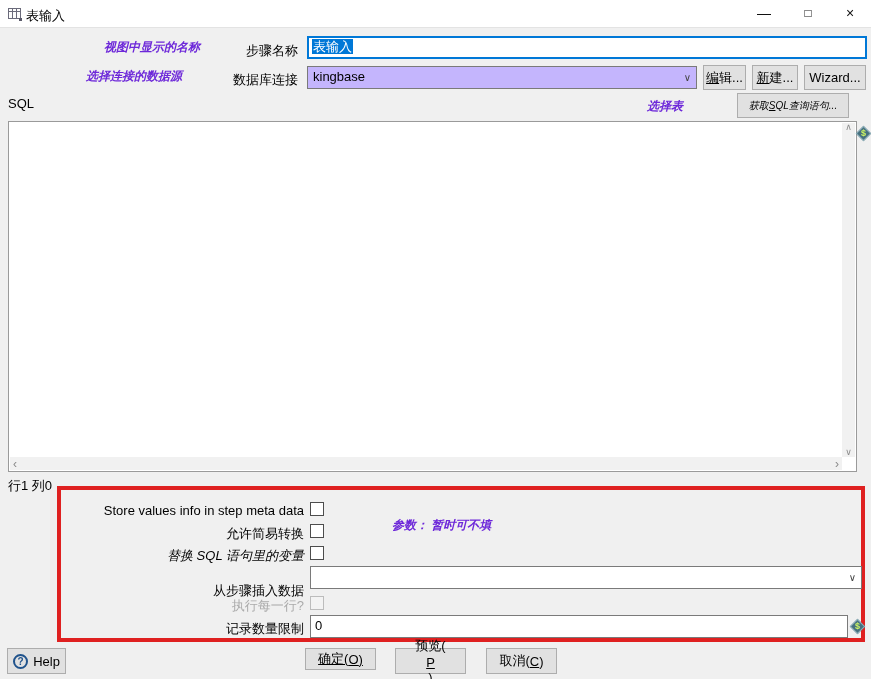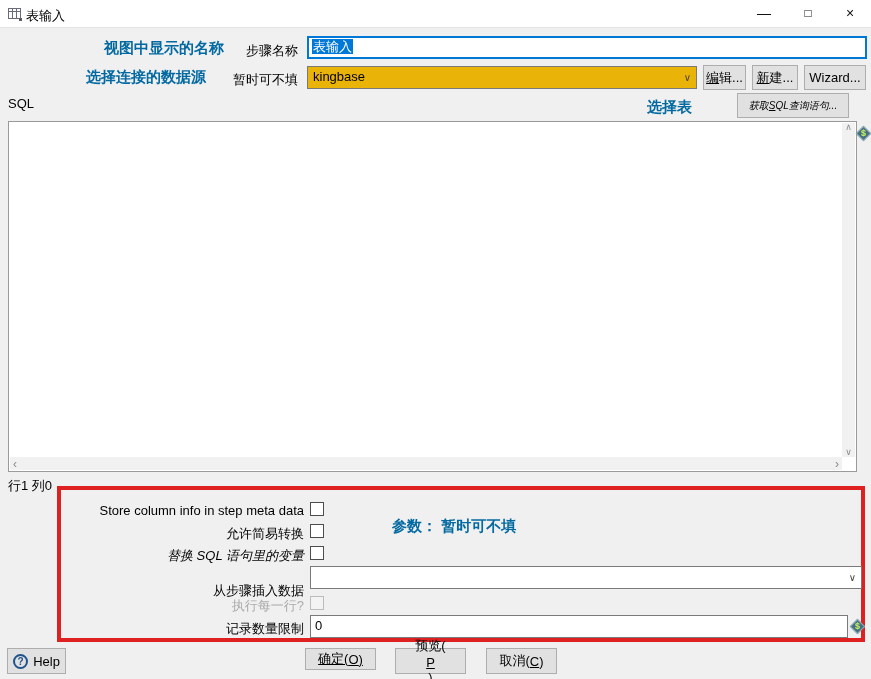--- a/index.html
+++ b/index.html
@@ -23,36 +23,36 @@
   .win-btn {
     position:absolute; top:0; height:28px; text-align:center;
     line-height:27px; font-size:14px; color:#111; cursor:default;
   }
   .win-btn.min { left:741px; width:46px; }
   .win-btn.max { left:787px; width:42px; font-size:12px; }
   .win-btn.cls { left:829px; width:42px; }
 
   
   .ann {
-    position:absolute; color:#0369a1; font-weight:bold; 
-    font-size:15px; white-space:nowrap;
+    position:absolute; color:#6d28d9; font-weight:bold; font-style:italic;
+    font-size:12px; white-space:nowrap;
   }
 
   
   .flabel { position:absolute; text-align:right; white-space:nowrap; font-size:13px; }
 
   
   .txt-input {
     position:absolute; background:#fff; border:1px solid #7a7a7a;
     font-size:13px; line-height:20px; padding:0 4px; white-space:nowrap; overflow:hidden;
   }
   .focused { border:1px solid #0078d7; outline:1px solid #0078d7; outline-offset:-2px; }
   .sel-text { background:#0078d7; color:#fff; padding:0 1px; }
   .combo {
-    position:absolute; border:1px solid #7a7a7a; background:#eab308;
+    position:absolute; border:1px solid #7a7a7a; background:#c4b5fd;
     font-size:13px; line-height:20px; padding:0 22px 0 5px; white-space:nowrap; overflow:hidden;
   }
   .combo.white { background:#fff; }
   .combo .chev {
     position:absolute; right:5px; top:0; height:100%; display:flex; align-items:center;
     color:#444; font-size:10px;
   }
 
   
   .btn {
@@ -138,21 +138,21 @@
   <span class="win-btn cls">×</span>
 </div>
 
 <div class="ann" style="left:104px; top:39px;">视图中显示的名称</div>
 <div class="flabel" style="right:573px; top:42px;">步骤名称</div>
 <div class="txt-input focused" style="left:307px; top:36px; width:560px; height:23px;">
   <span class="sel-text">表输入</span>
 </div>
 
 <div class="ann" style="left:86px; top:68px;">选择连接的数据源</div>
-<div class="flabel" style="right:573px; top:71px;">暂时可不填</div>
+<div class="flabel" style="right:573px; top:71px;">数据库连接</div>
 <div class="combo" style="left:307px; top:66px; width:390px; height:23px;">
   <span>kingbase</span>
   <span class="chev">∨</span>
 </div>
 <div class="btn" style="left:703px; top:65px; width:43px; height:25px;">
   <span class="mn">编</span>
     <span>辑...</span>
 </div>
 <div class="btn" style="left:752px; top:65px; width:46px; height:25px;">
   <span class="mn">新</span>
@@ -182,21 +182,21 @@
 </div>
 <div class="var-diamond" style="left:858px; top:128px;">
   <span>$</span>
 </div>
 
 <div class="status">行1 列0</div>
 
 <div class="red-box"></div>
 <div class="ann" style="left:392px; top:517px;">参数： 暂时可不填</div>
 
-<div class="opt-label" style="right:567px; top:503px;">Store column info in step meta data</div>
+<div class="opt-label" style="right:567px; top:503px;">Store values info in step meta data</div>
 <span class="cbox" style="left:310px; top:502px;"></span>
 
 <div class="opt-label" style="right:567px; top:525px;">允许简易转换</div>
 <span class="cbox" style="left:310px; top:524px;"></span>
 
 <div class="opt-label" style="right:567px; top:547px;font-style:italic;">替换 SQL 语句里的变量</div>
 <span class="cbox" style="left:310px; top:546px;"></span>
 
 <div class="opt-label" style="right:567px; top:582px;">从步骤插入数据</div>
 <div class="combo white" style="left:310px; top:566px; width:552px; height:23px;">

